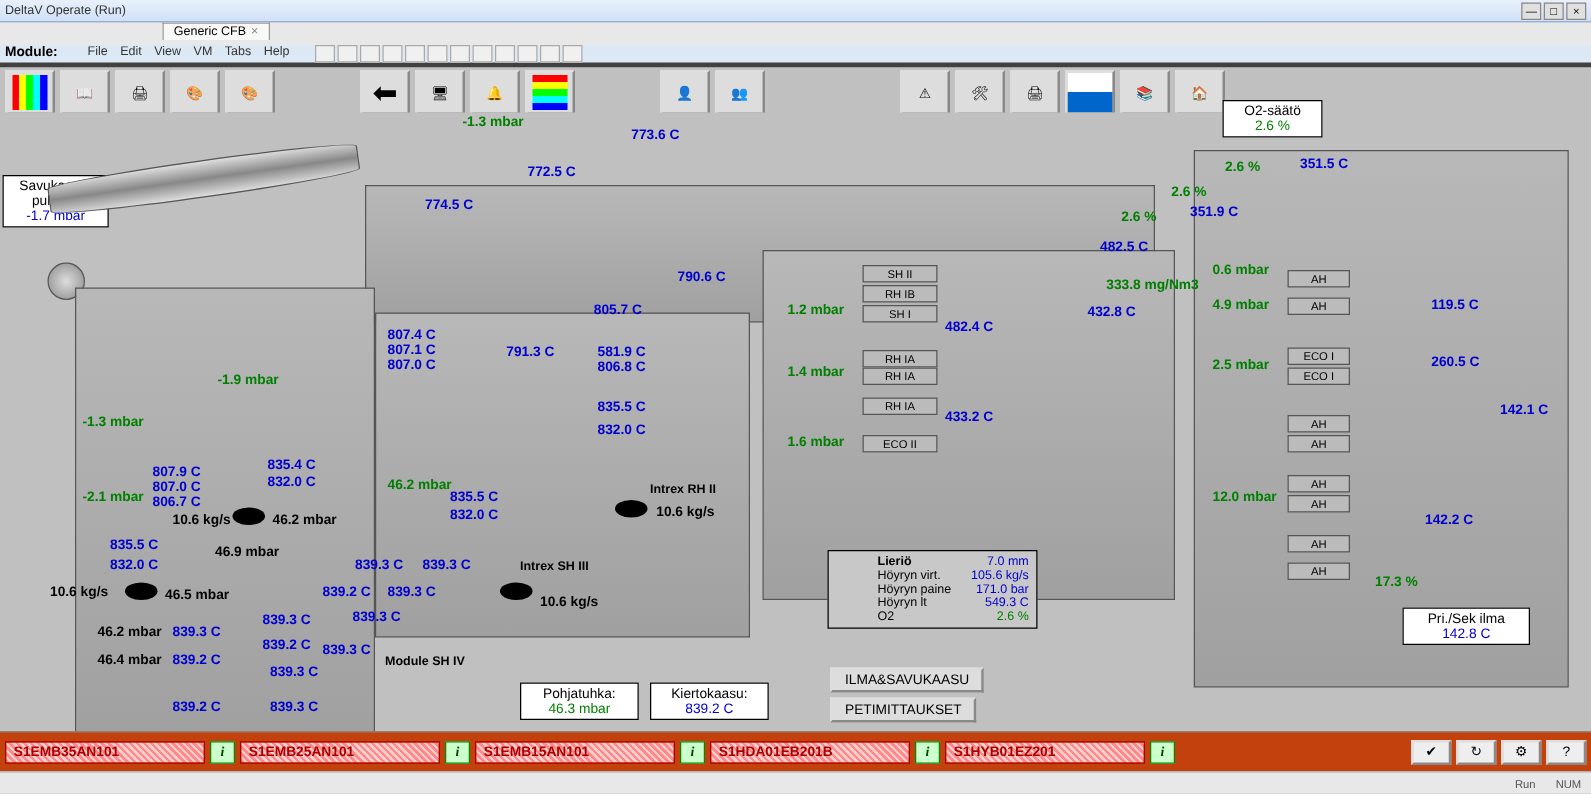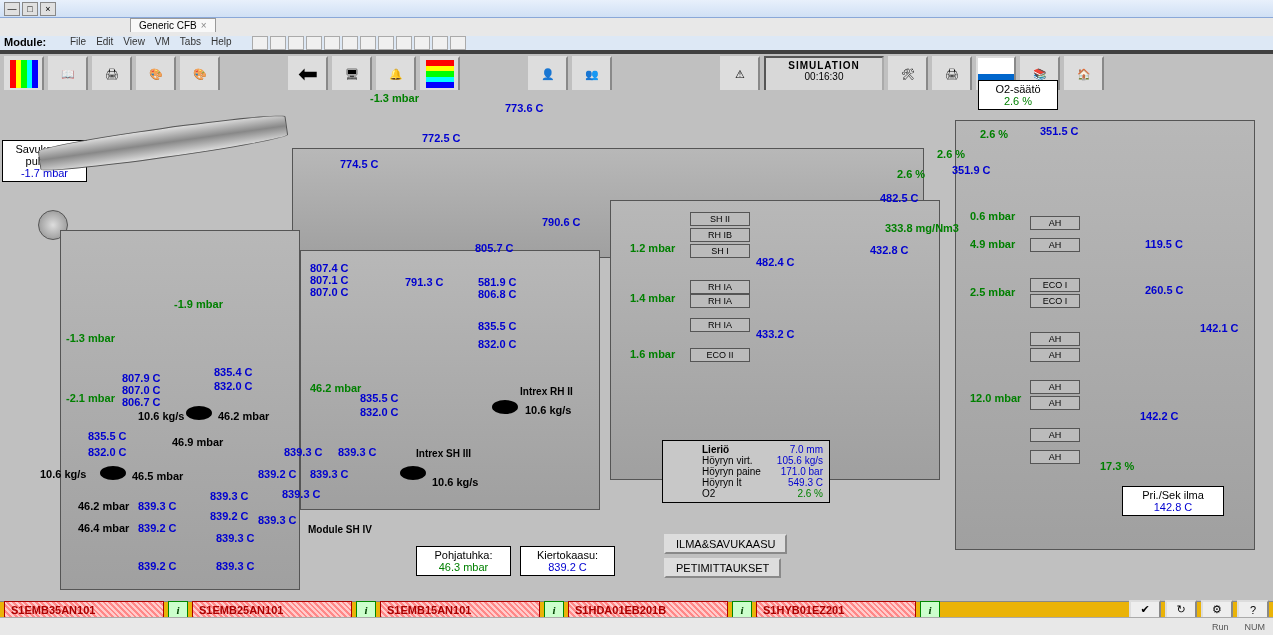--- a/index.html
+++ b/index.html
@@ -50,34 +50,35 @@
 .he-slot { position: absolute; width: 60px; height: 14px; border: 1px solid #555; background: #bbb; font-size: 9px; display: flex; align-items: center; justify-content: center; }
 
 .black-oval { position: absolute; width: 26px; height: 14px; background: #000; border-radius: 50%; }
 
 .btn-3d { position: absolute; border: 2px outset #ddd; background: #ddd; padding: 2px 10px; font-size: 11px; cursor: pointer; }
 
 .info-box { position: absolute; border: 1px solid #000; background: #c8c8c8; font-size: 10px; padding: 3px 6px; }
 .info-box .row { display: flex; justify-content: space-between; gap: 8px; margin-left: 33px; }
 
 
-.statusbar { position: absolute; bottom: 18px; left: 0; width: 1273px; height: 16px; background: #eab308; display: flex; align-items: center; padding: 0 4px; gap: 4px; border-top: 1px solid #888; }
+.statusbar { position: absolute; bottom: 18px; left: 0; width: 1273px; height: 32px; background: #c2410c; display: flex; align-items: center; padding: 0 4px; gap: 4px; border-top: 1px solid #888; }
 .alarm-tag { background: repeating-linear-gradient(45deg, #f88, #f88 2px, #fcc 2px, #fcc 4px); color: #a00; font-weight: bold; font-size: 11px; padding: 2px 6px; border: 1px solid #a00; width: 160px; overflow: hidden; }
 .alarm-i { width: 20px; height: 18px; background: #cfc; border: 1px solid #080; color: #040; font-weight: bold; display: inline-flex; align-items: center; justify-content: center; cursor: pointer; font-family: serif; font-style: italic; }
 .sb-btn { width: 32px; height: 20px; border: 2px outset #ddd; background: #eee; cursor: pointer; display:inline-flex; align-items:center; justify-content:center; }
 .bottombar { position: absolute; bottom: 0; left: 0; width: 1273px; height: 18px; background: #e8e8e8; border-top: 1px solid #aaa; display:flex; align-items:center; justify-content:flex-end; font-size:9px; color:#555; padding-right:8px; gap:16px;}
 
 
 .ico { width: 28px; height: 28px; }
 .bars { background: linear-gradient(90deg,#f00 0 20%,#ff0 20% 40%,#0f0 40% 60%,#0ff 60% 80%,#00f 80% 100%); }
 </style>
 </head>
 <body>
 
 <div class="titlebar-main">
+  <span class="title">DeltaV Operate (Run)</span>
   <div class="win-controls">
     <span>—</span>
     <span>□</span>
     <span>×</span>
   </div>
 </div>
 
 <div class="tabbar">
   <div class="tab">
     <span>Generic CFB</span>
@@ -124,24 +125,20 @@
   <div class="tb-btn">🖥</div>
   <div class="tb-btn">🔔</div>
   <div class="tb-btn">
       <div class="ico bars" style="transform:rotate(90deg)"></div>
     </div>
   <div style="width:60px"></div>
   <div class="tb-btn">👤</div>
   <div class="tb-btn">👥</div>
   <div style="width:100px"></div>
   <div class="tb-btn">⚠</div>
-  <div class="sim-panel">
-    <div class="t">SIMULATION</div>
-    <div>00:16:30</div>
-  </div>
   <div class="tb-btn">🛠</div>
   <div class="tb-btn">🖨</div>
   <div class="tb-btn" style="background:linear-gradient(#fff 50%,#06c 50%)"></div>
   <div class="tb-btn">📚</div>
   <div class="tb-btn">🏠</div>
 </div>
 
 <div class="navrow">
   <div class="nav-arrow">⇦</div>
   <div class="nav-arrow">⇨</div>

